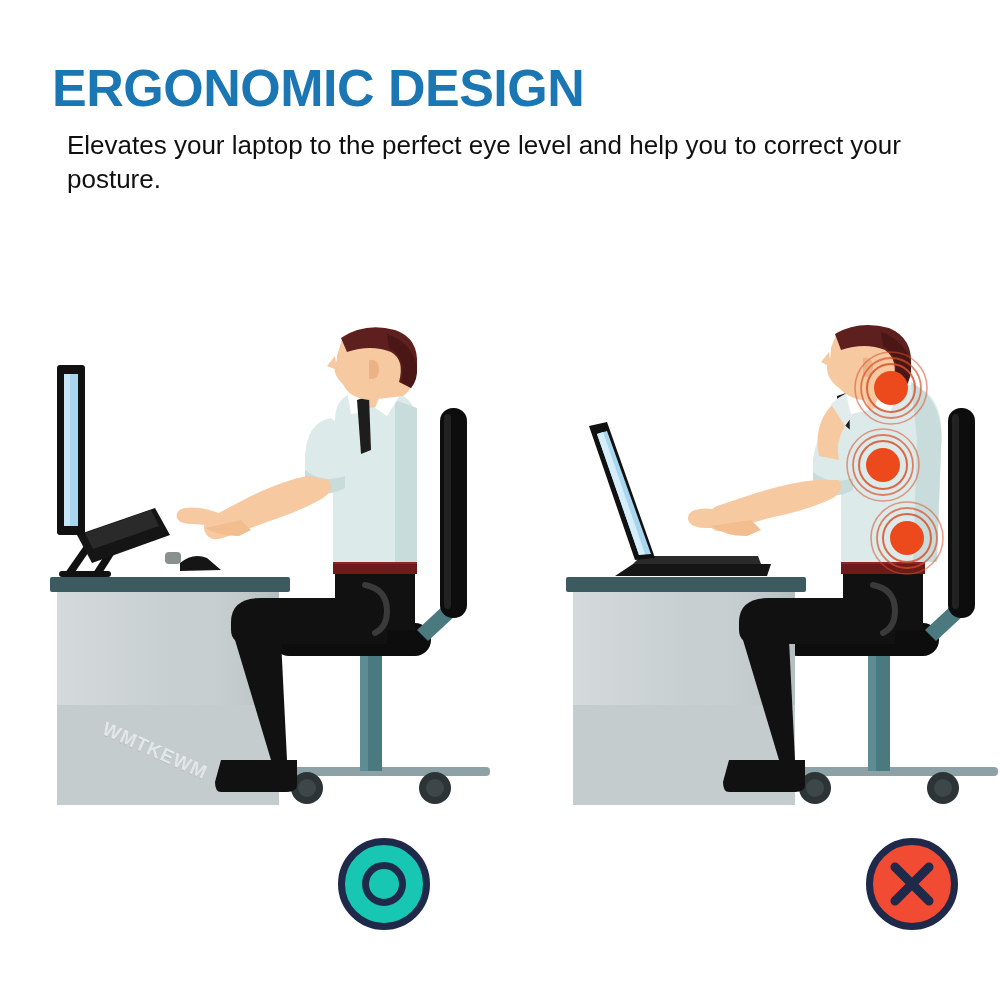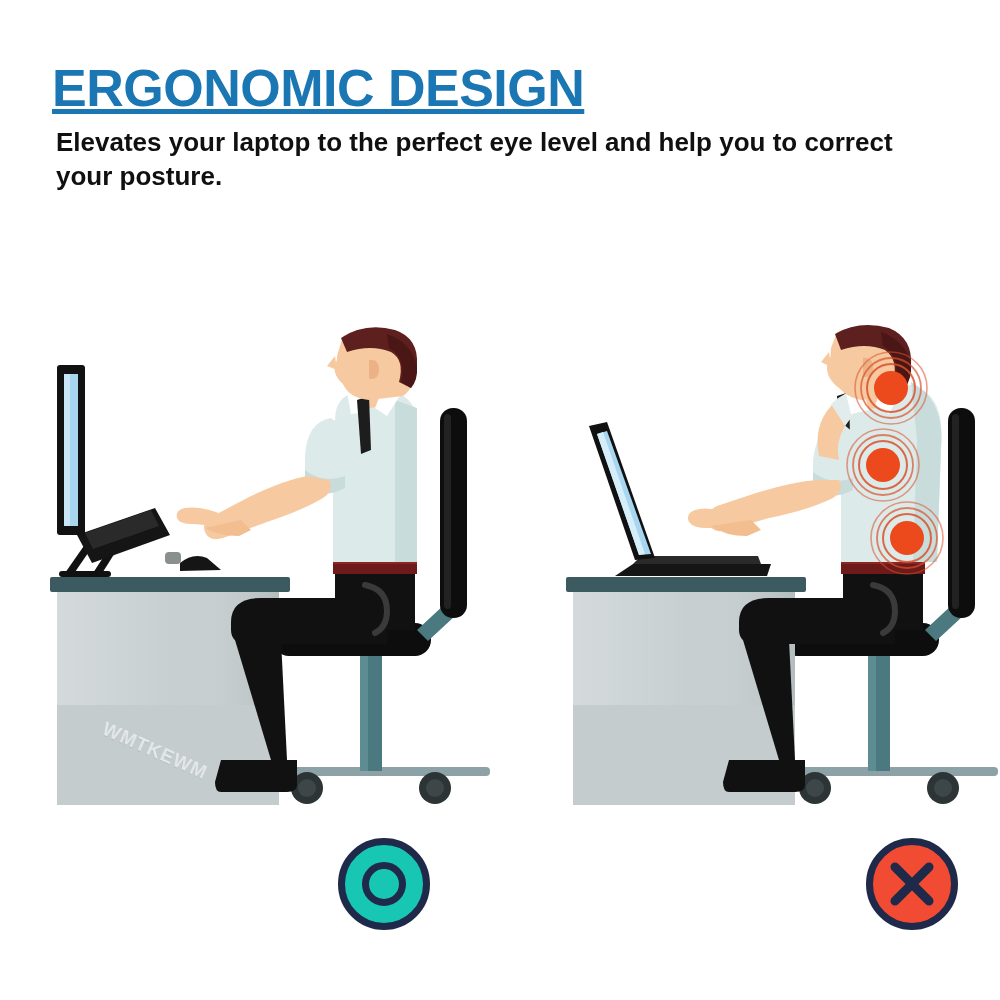--- a/index.html
+++ b/index.html
@@ -32,27 +32,26 @@
     top: 62px;
     width: 900px;
   }
   .title {
     font-size: 52px;
     font-weight: bold;
     letter-spacing: -0.5px;
     line-height: 1.0;
     margin: 0 0 12px 0;
     white-space: nowrap;
-    text-decoration: underline;
   }
   .subtitle {
     font-size: 26px;
-    font-weight: bold;
+    font-weight: normal;
     line-height: 1.30;
-    margin: 4px;
+    margin: 15px;
     color: #101010;
     max-width: 880px;
   }
 
   
   .scene {
     position: absolute;
     top: 330px;
     width: 470px;
     height: 490px;

